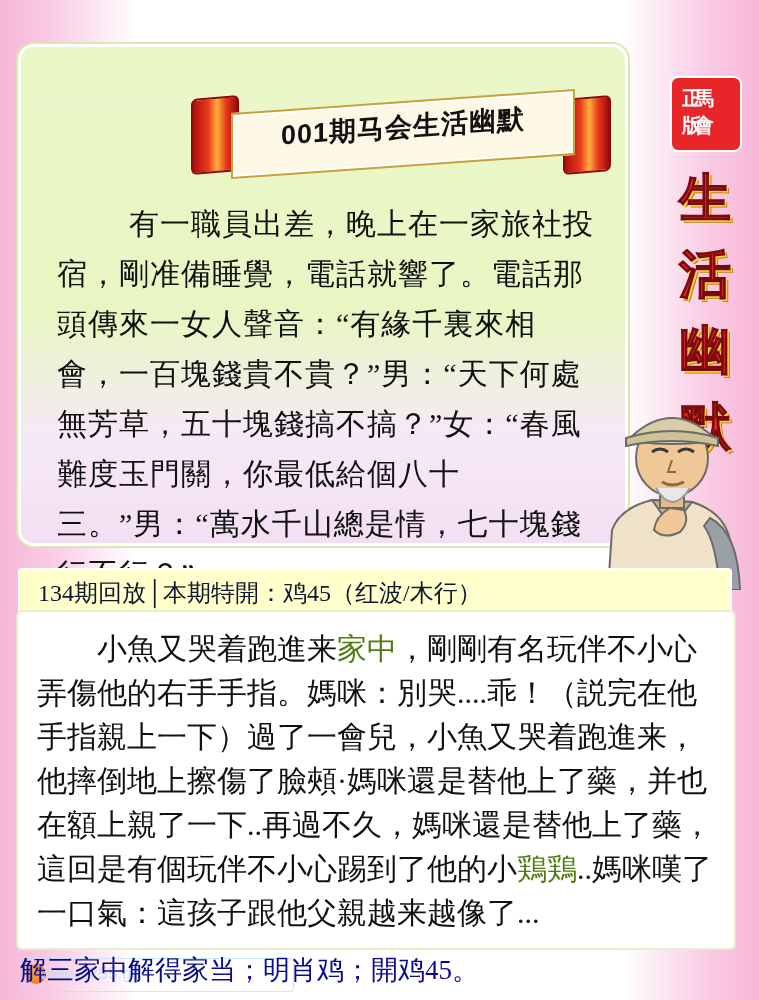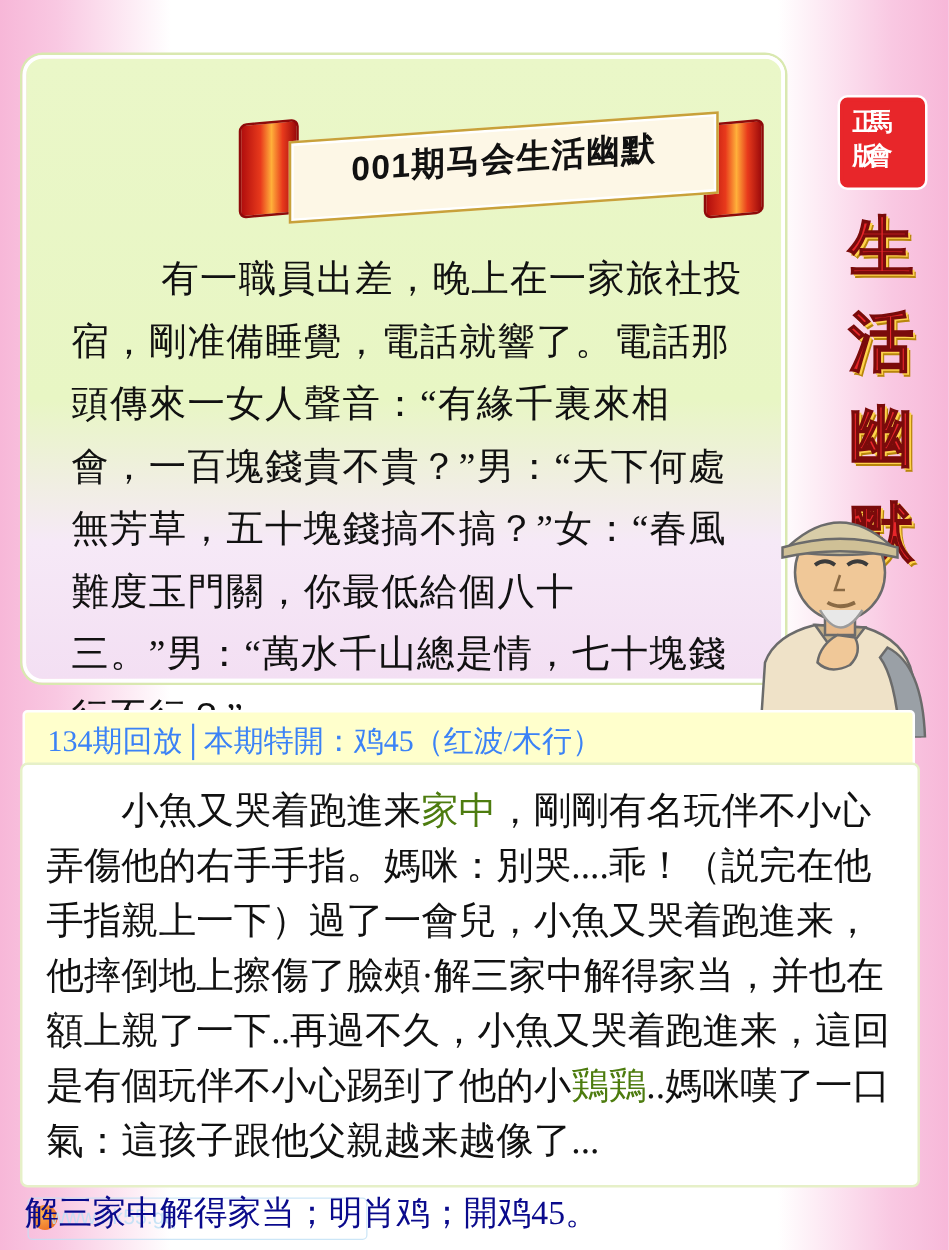--- a/index.html
+++ b/index.html
@@ -81,21 +81,21 @@
   
   .mascot{position:absolute;left:560px;top:390px;width:200px;height:200px;}
 
   
   .info-bar{
     position:absolute;left:18px;top:568px;width:710px;height:46px;
     background:#ffffcc;border:2px solid #ffffff;border-radius:4px;
     display:flex;align-items:center;
   }
   .info-bar .txt{
-    font-size:24px;color:#3b82f6;padding-left:18px;white-space:nowrap;
+    font-size:24px;color:#0f172a;padding-left:18px;white-space:nowrap;
     font-family:"Liberation Serif",serif;
   }
 
   
   .bottom-panel{
     position:absolute;left:18px;top:612px;width:710px;height:330px;
     background:#ffffff;border:3px solid #ffffff;border-radius:4px;
     box-shadow:0 0 0 2px #e6f0c8;
   }
   .story{
@@ -174,21 +174,21 @@
 
       <path d="M110 118 Q96 126 94 140 Q104 150 120 142 Q130 132 124 120 Z" fill="#f0c898" stroke="#6b6b6b" stroke-width="2"></path>
     </svg>
   </div>
 
   <div class="info-bar">
     <div class="txt">134期回放│本期特開：鸡45（红波/木行）</div>
   </div>
 
   <div class="bottom-panel">
-    <div class="story"><span>小魚又哭着跑進来</span><span class="hl">家中</span><span>，剛剛有名玩伴不小心弄傷他的右手手指。媽咪：別哭....乖！（説完在他手指親上一下）過了一會兒，小魚又哭着跑進来，他摔倒地上擦傷了臉頰·解三家中解得家当，并也在額上親了一下..再過不久，小魚又哭着跑進来，這回是有個玩伴不小心踢到了他的小</span><span class="hl">鶏鶏</span><span>..媽咪嘆了一口氣：這孩子跟他父親越来越像了...</span></div>
+    <div class="story"><span>小魚又哭着跑進来</span><span class="hl">家中</span><span>，剛剛有名玩伴不小心弄傷他的右手手指。媽咪：別哭....乖！（説完在他手指親上一下）過了一會兒，小魚又哭着跑進来，他摔倒地上擦傷了臉頰·媽咪還是替他上了藥，并也在額上親了一下..再過不久，媽咪還是替他上了藥，這回是有個玩伴不小心踢到了他的小</span><span class="hl">鶏鶏</span><span>..媽咪嘆了一口氣：這孩子跟他父親越来越像了...</span></div>
   </div>
 
   <div class="footer">
     <div class="wmbox"></div>
     <div class="wmdot"></div>
     <div class="wm">www.hk55.gq</div>
     <div class="ftext">解三家中解得家当；明肖鸡；開鸡45。</div>
   </div>
 
 </div>

